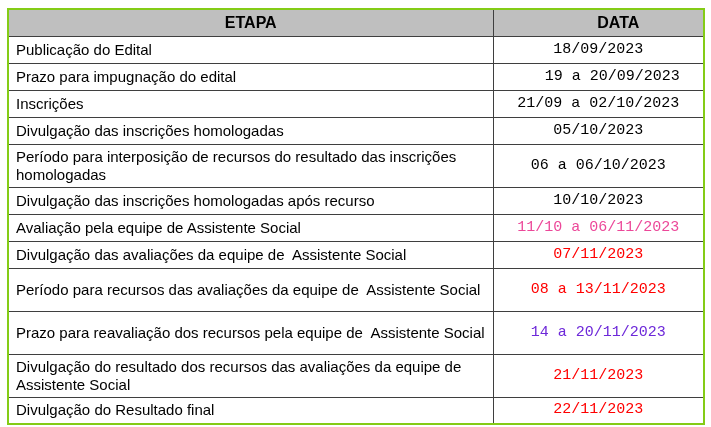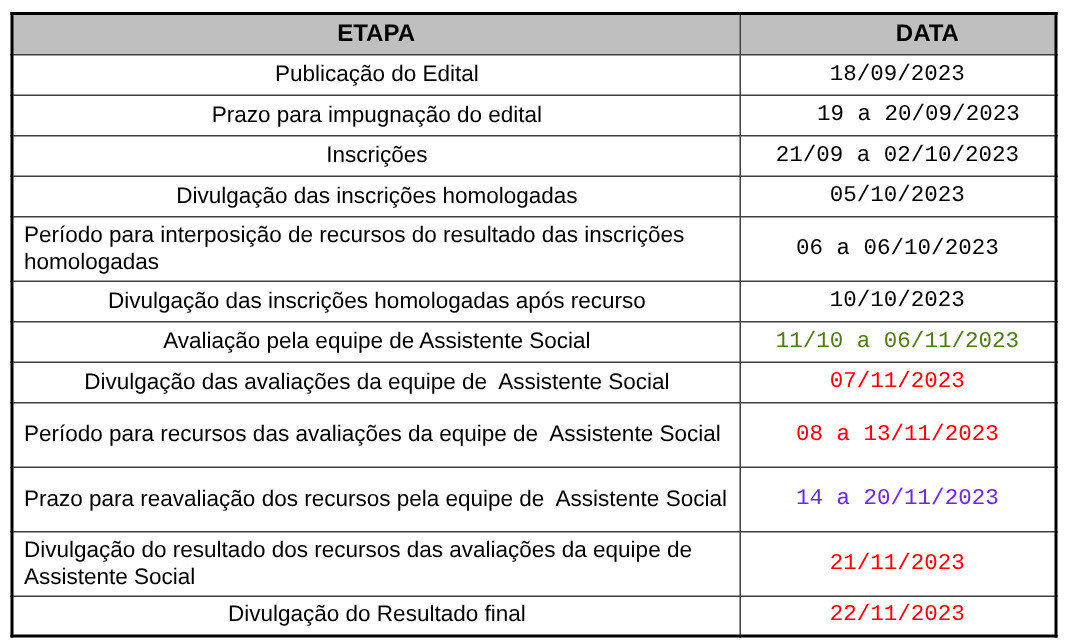--- a/index.html
+++ b/index.html
@@ -13,21 +13,21 @@
     height: 427px;
     box-sizing: border-box;
     padding: 8px 7px;
     background: #ffffff;
     overflow: hidden;
   }
   table.schedule {
     border-collapse: collapse;
     table-layout: fixed;
     width: 696px;
-    border: 2px solid #000000;
+    border: 2px solid #84cc16;
   }
   table.schedule col.col-etapa { width: 485px; }
   table.schedule col.col-data  { width: 211px; }
   table.schedule th,
   table.schedule td {
     border: 1px solid #3f3f3f;
     font-size: 15px;
     line-height: 18px;
     color: #000000;
     vertical-align: middle;
@@ -43,21 +43,21 @@
   table.schedule td.etapa {
     text-align: left;
     padding: 3px 6px 3px 7px;
     white-space: pre-wrap;
   }
   table.schedule td.date {
     text-align: center;
     padding: 3px 4px;
     font-family: Liberation Mono, monospace;
   }
-  table.schedule tr.single td { height: 27px; text-align: center; }
+  table.schedule tr.single td { height: 27px; }
   table.schedule tr.double td { height: 43px; }
 </style>
 </head>
 <body>
 
 <div class="page">
   <table class="schedule">
     <colgroup>
       <col class="col-etapa">
       <col class="col-data">
@@ -88,21 +88,21 @@
         <tr class="double">
           <td class="etapa">Período para interposição de recursos do resultado das inscrições homologadas</td>
           <td class="date" style="color: rgb(0, 0, 0);">06 a 06/10/2023</td>
         </tr>
         <tr class="single">
           <td class="etapa">Divulgação das inscrições homologadas após recurso</td>
           <td class="date" style="color: rgb(0, 0, 0);">10/10/2023</td>
         </tr>
         <tr class="single">
           <td class="etapa">Avaliação pela equipe de Assistente Social</td>
-          <td class="date" style="color: #4d7c0f;">11/10 a 06/11/2023</td>
+          <td class="date" style="color: #ec4899;">11/10 a 06/11/2023</td>
         </tr>
         <tr class="single">
           <td class="etapa">Divulgação das avaliações da equipe de  Assistente Social</td>
           <td class="date" style="color: rgb(255, 0, 0); margin-left: 16px;">07/11/2023</td>
         </tr>
         <tr class="double">
           <td class="etapa">Período para recursos das avaliações da equipe de  Assistente Social</td>
           <td class="date" style="color: rgb(255, 0, 0);">08 a 13/11/2023</td>
         </tr>
         <tr class="double">

